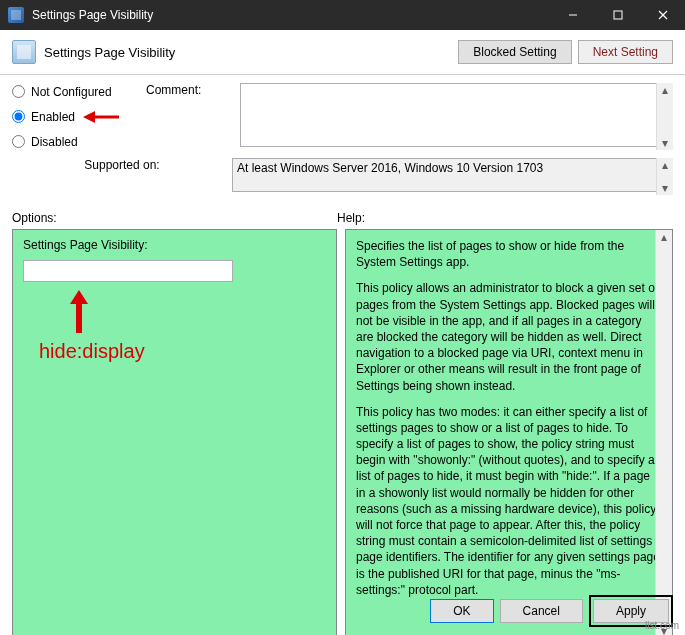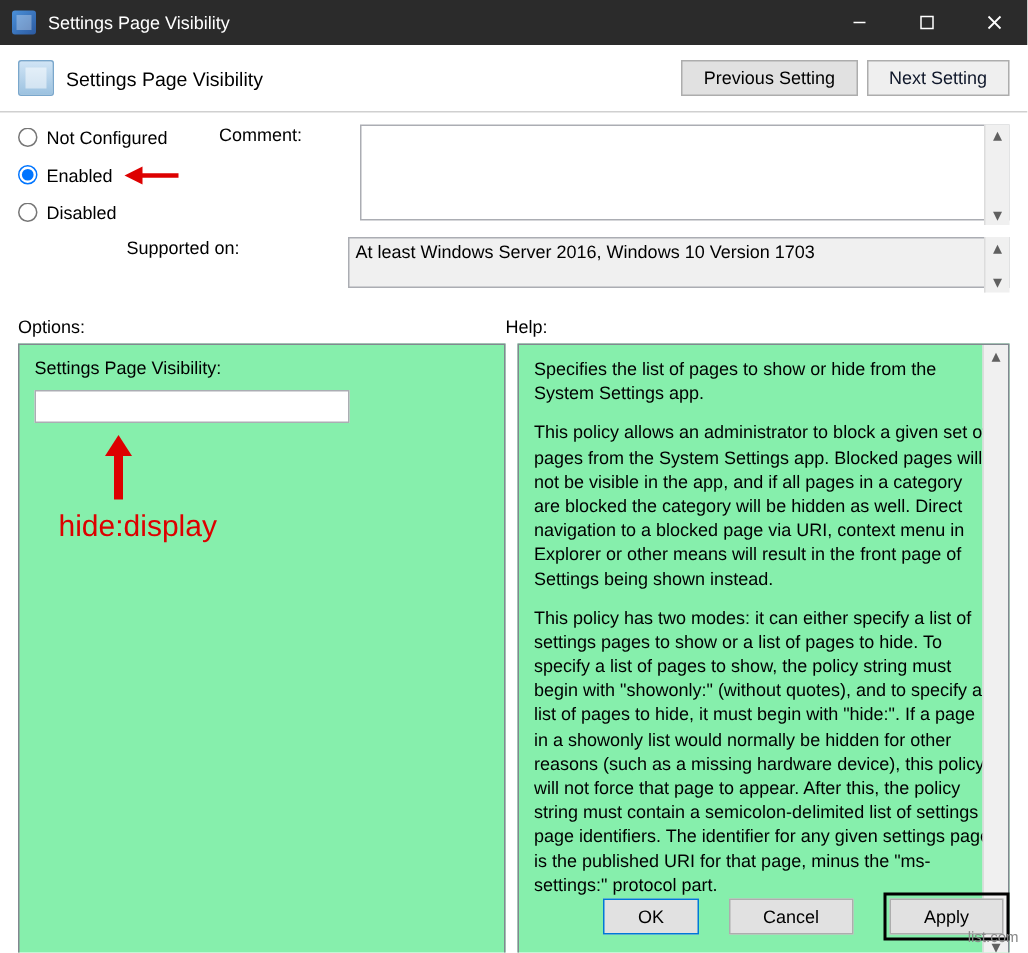--- a/index.html
+++ b/index.html
@@ -14,21 +14,21 @@
 
 
 .win-body { position: absolute; top: 30px; left: 0; right: 0; bottom: 0; background: #fff; }
 
 
 .hdr { display:flex; align-items:center; padding: 10px 12px 4px 12px; }
 .hdr .hicon { width:24px; height:24px; margin-right:8px; background:linear-gradient(#d0e4f5,#9cc2e0); border:1px solid #7aa7cc; border-radius:2px; position:relative; }
 .hdr .hicon::after{content:""; position:absolute; inset:4px; background:#fff; opacity:0.5;}
 .hdr .hname { font-size: 13px; flex:1; }
 .hdr .navbtn { border:1px solid #adadad; background:#e1e1e1; padding:4px 14px; margin-left:6px; font-size:12px; }
-.hdr .navbtn[disabled] { color:#0f172a; background:#efefef; }
+.hdr .navbtn[disabled] { color:#7f1d1d; background:#efefef; }
 .divider { height:1px; background:#d0d0d0; margin:6px 0 8px 0; }
 
 
 .upper { display:grid; grid-template-columns: 130px 90px 1fr; column-gap:4px; row-gap:6px; padding: 0 12px; }
 .radio-row { display:flex; align-items:center; gap:6px; }
 .radio-row input { margin:0; }
 .radio-row label { font-size:12px; }
 .comment-box { grid-column:3; grid-row:1 / span 3; }
 .comment-box textarea { width:100%; height:64px; border:1px solid #abadb3; resize:none; font-family:inherit; font-size:12px; padding:2px 4px; }
 .lbl { font-size:12px; }
@@ -42,21 +42,21 @@
 
 
 .panels { display:grid; grid-template-columns: 325px 1fr; gap:8px; padding: 0 12px; }
 .panel { border:1px solid #828790; height: 410px; padding:8px 10px; overflow:auto; background:#86efac; }
 .panel .plabel { font-size:12px; }
 .panel input[type=text] { width: 210px; border:1px solid #abadb3; height:22px; margin-top:8px; padding:2px 4px; font-size:12px; }
 .ann { color:#d00; font-size:20px; margin-top:6px; margin-left:16px; }
 .help-text p { margin:0 0 10px 0; font-size:12px; line-height:1.35; }
 
 
-.footer { position:absolute; bottom:8px; right:12px; display:flex; gap:20px; align-items:center; }
+.footer { position:absolute; bottom:8px; right:12px; display:flex; gap:6px; align-items:center; }
 .footer button { border:1px solid #adadad; background:#e1e1e1; padding:4px 22px; font-size:12px; }
 .footer button.primary { border:1px solid #0078d7; }
 .apply-wrap { border:2px solid #000000; padding:2px; }
 
 
 .wm { position:absolute; right:6px; bottom:4px; font-size:10px; color:#888; }
 
 
 .scroll-ind { position:absolute; top:0; right:0; width:17px; height:100%; background:#f0f0f0; border-left:1px solid #dcdcdc; display:flex; flex-direction:column; justify-content:space-between; align-items:center; font-size:10px; color:#606060; }
 .textarea-wrap { position:relative; }
@@ -86,21 +86,21 @@
         <line x1="9" y1="1" x2="1" y2="9" stroke="#fff" stroke-width="1.2"></line>
       </svg>
   </div>
 </div>
 
 <div class="win-body">
 
   <div class="hdr">
     <div class="hicon"></div>
     <div class="hname">Settings Page Visibility</div>
-    <button class="navbtn">Previous Setting</button>
+    <button class="navbtn">Blocked Setting</button>
     <button class="navbtn" disabled="">Next Setting</button>
   </div>
   <div class="divider"></div>
 
   <div class="upper">
     <div class="radio-row" style="grid-column:1; grid-row:1;">
       <input type="radio" name="state" id="r1" style="">
       <label for="r1">Not Configured</label>
     </div>
     <div class="radio-row" style="grid-column:1; grid-row:2;">

